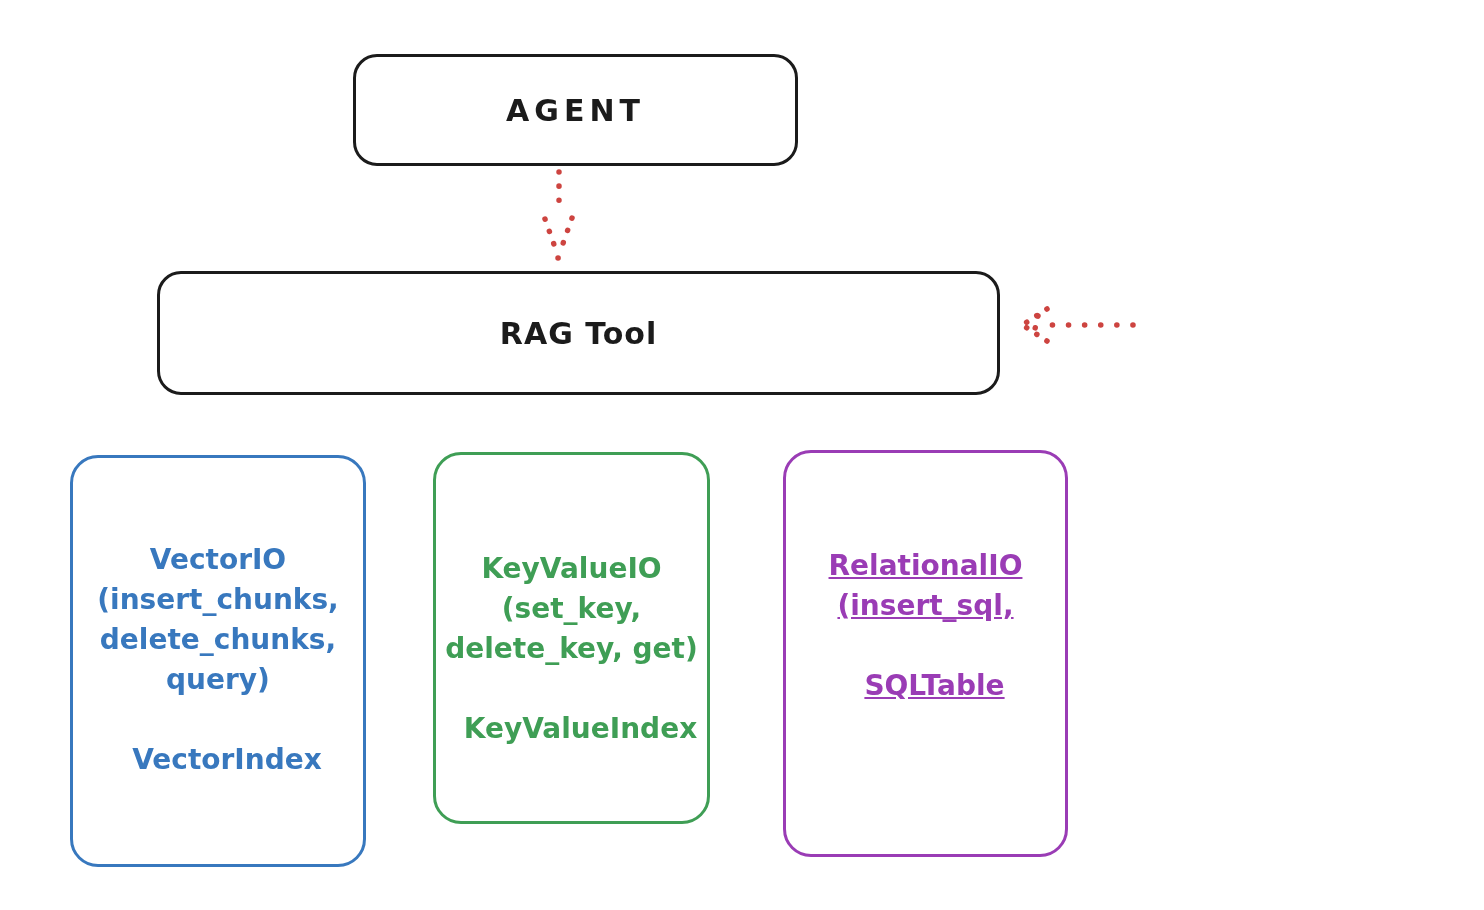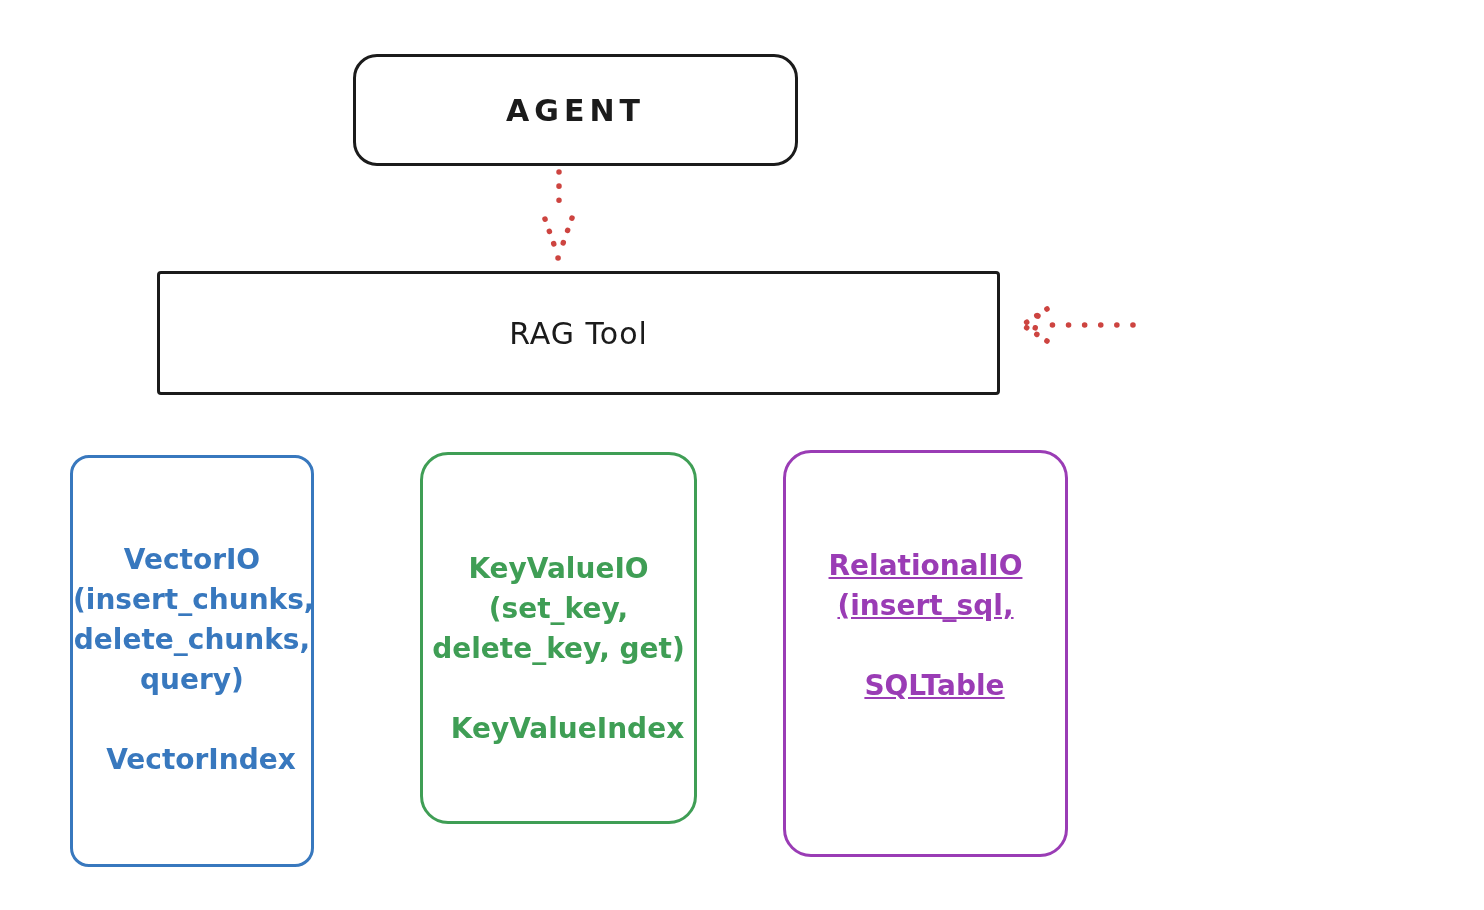--- a/index.html
+++ b/index.html
@@ -29,50 +29,49 @@
     left: 353px; top: 54px;
     width: 445px; height: 112px;
     border-radius: 24px;
     font-size: 30px;
     font-weight: 700;
     letter-spacing: 5px;
   }
   .rag-box {
     left: 157px; top: 271px;
     width: 843px; height: 124px;
-    border-radius: 4px;
+    border-radius: 24px;
     font-size: 30px;
-    font-weight: 400;
+    font-weight: 700;
     letter-spacing: 1px;
   }
   .store {
     position: absolute;
     background: #ffffff;
     border-width: 3px;
     border-style: solid;
     border-radius: 28px;
     box-sizing: border-box;
     text-align: center;
     font-weight: 600;
   }
   .store .line {
     font-size: 28px;
     line-height: 40px;
     white-space: nowrap;
   }
   .store-vector {
     left: 70px; top: 455px;
-    width: 244px; height: 412px;
+    width: 296px; height: 412px;
     border-color: var(--blue, #3878be);
     color: var(--blue, #3878be);
-    border-radius: 19px;
   }
   .store-vector .body { margin-top: 82px; }
   .store-keyvalue {
-    left: 420px; top: 452px;
+    left: 433px; top: 452px;
     width: 277px; height: 372px;
     border-color: var(--green, #3f9e55);
     color: var(--green, #3f9e55);
   }
   .store-keyvalue .body { margin-top: 94px; }
   .store-relational {
     left: 783px; top: 450px;
     width: 285px; height: 407px;
     border-color: var(--purple, #9a3cb5);
     color: var(--purple, #9a3cb5);

